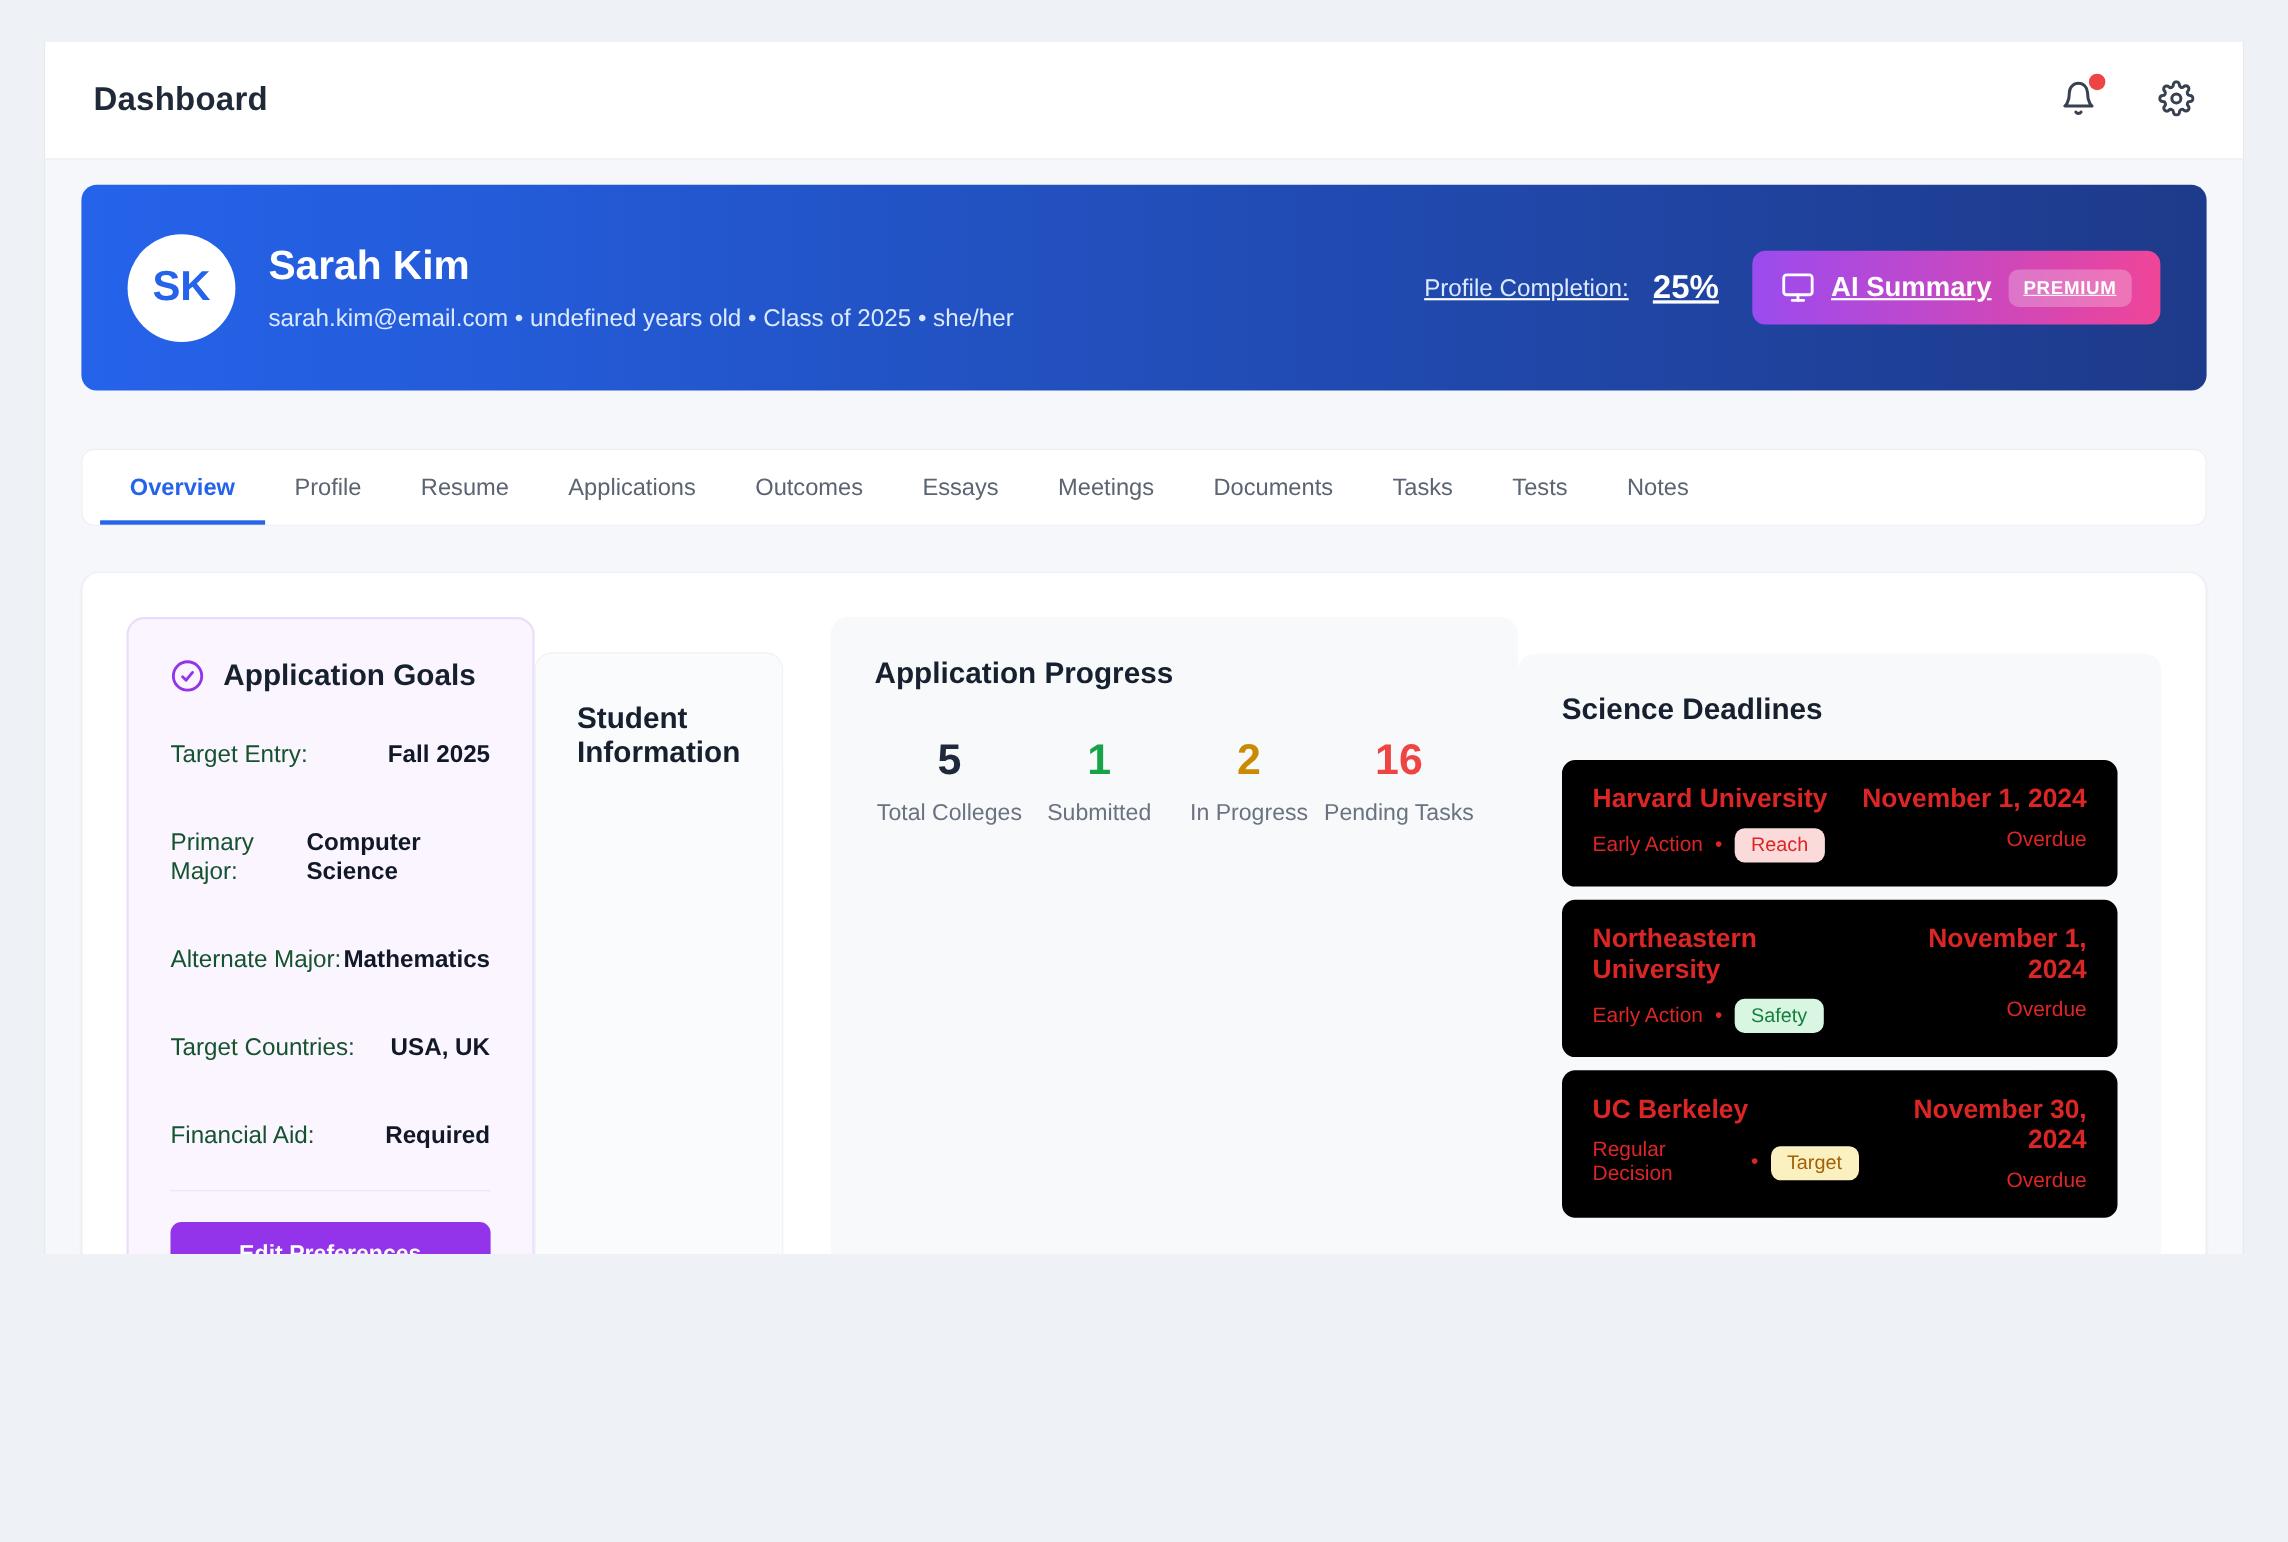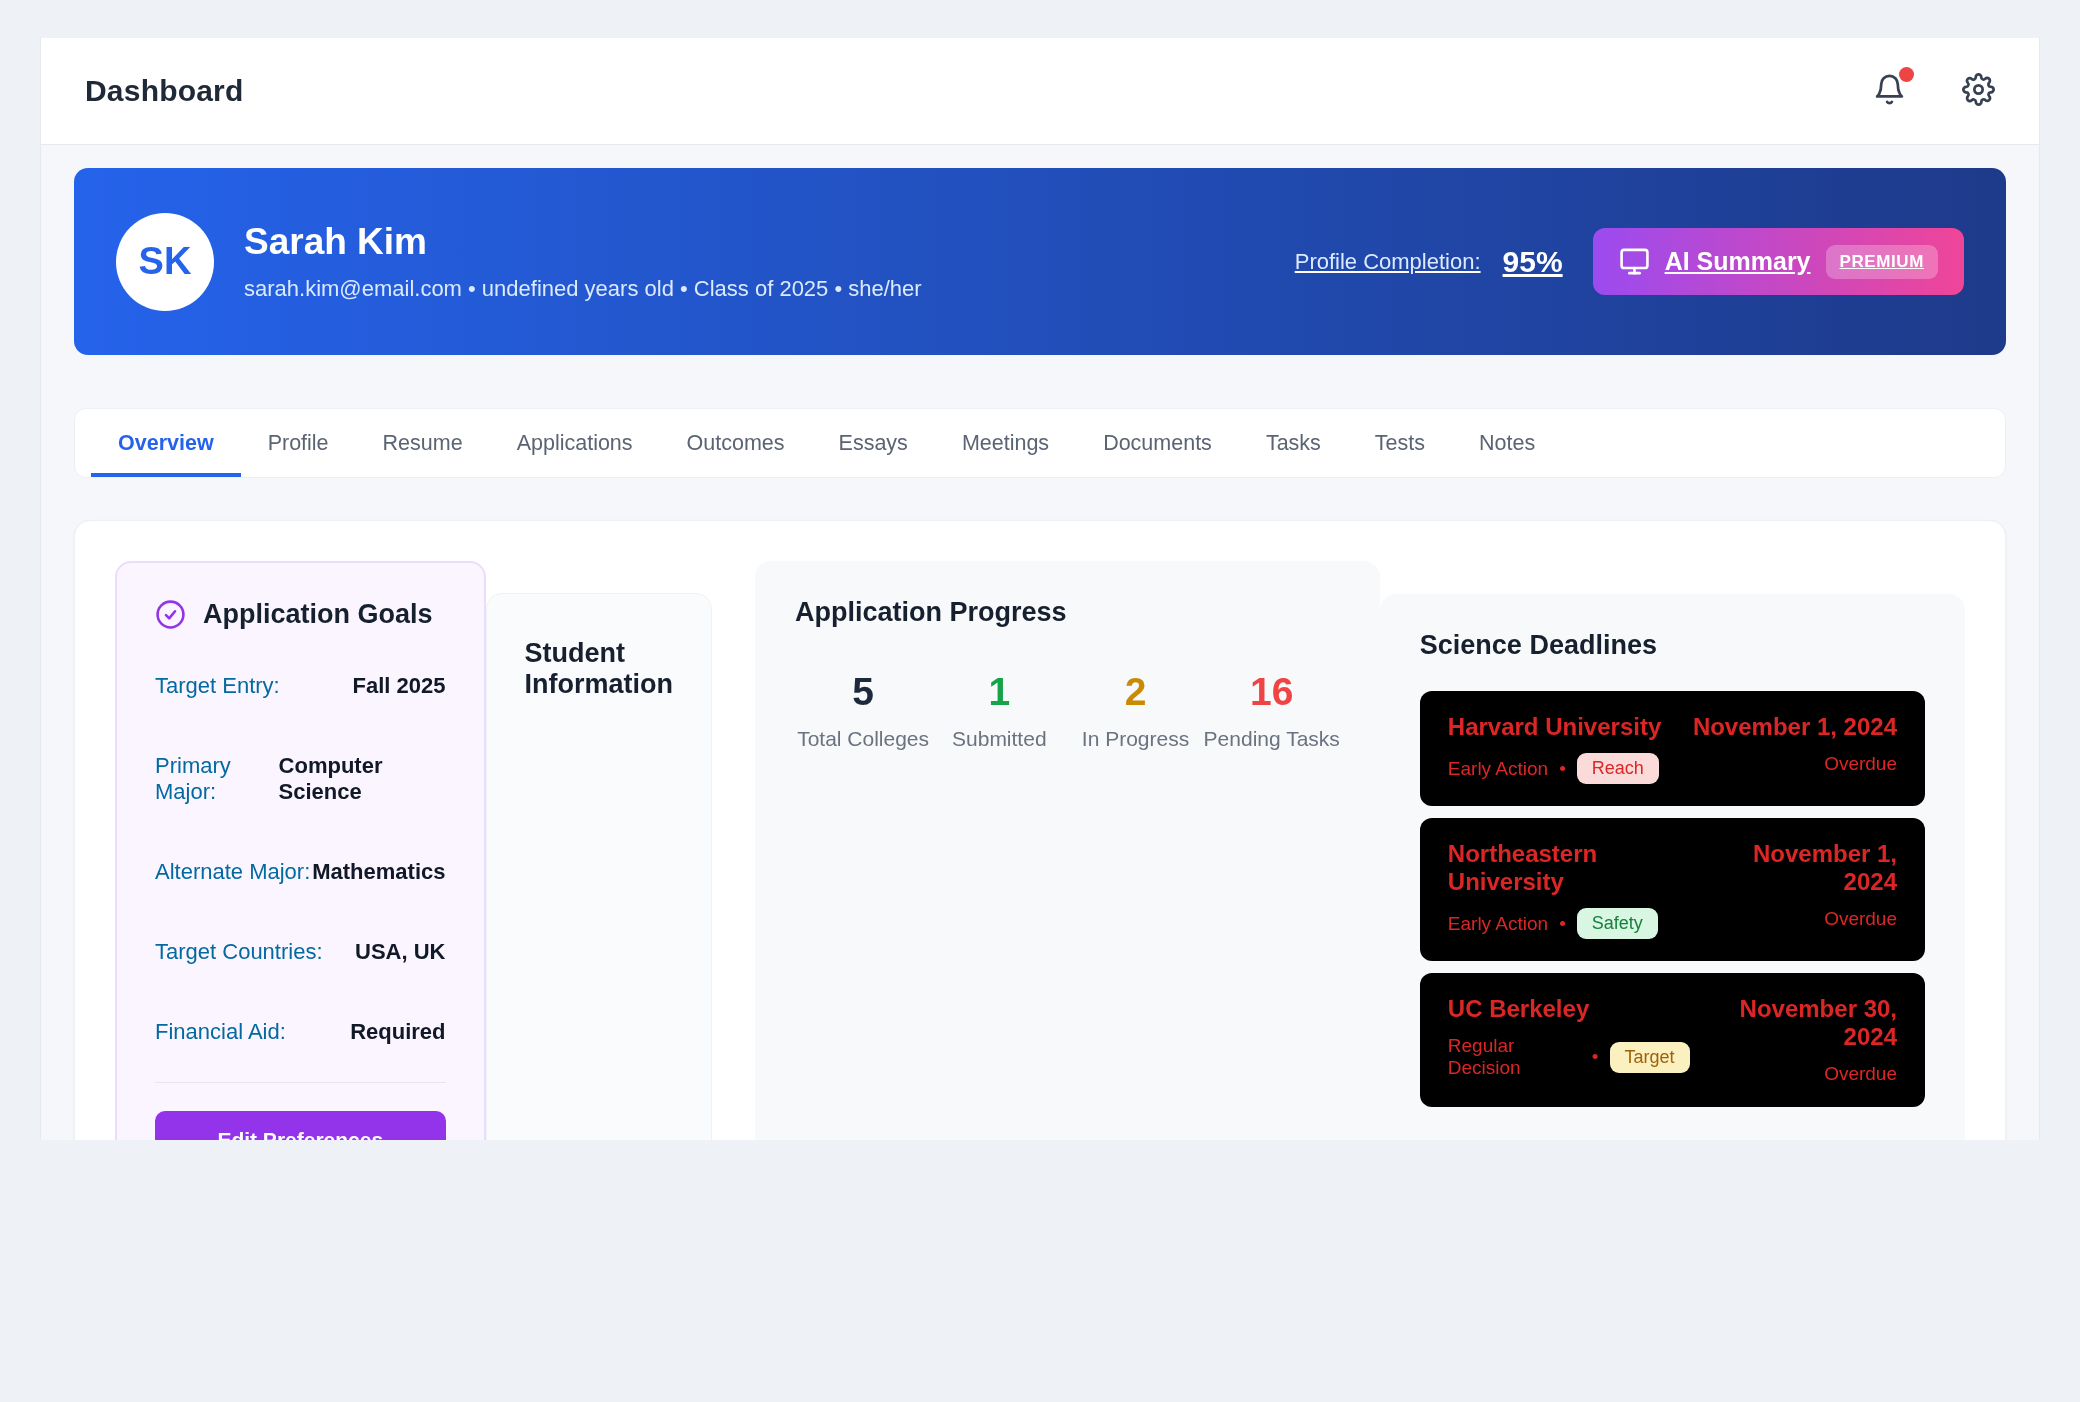--- a/index.html
+++ b/index.html
@@ -80,21 +80,21 @@
   
   .goals-card{
     background:#faf5ff; border:2px solid #ecdcfb; border-radius:16px;
     padding:36px 38px 36px 38px;
   }
   .goals-head{ display:flex; align-items:center; gap:17px; }
   .goals-head svg{ width:31px; height:31px; stroke:#9333ea; fill:none; stroke-width:2; stroke-linecap:round; stroke-linejoin:round;}
   .card-title{ font-size:27px; font-weight:700; color:#16202e; }
   .goals-rows{ margin-top:16px; }
   .goal-row{ display:flex; justify-content:space-between; align-items:center; padding:27px 0; }
-  .goal-label{ font-size:22px; color:#0369a1; }
+  .goal-label{ font-size:22px; color:#14532d; }
   .goal-value{ font-size:22px; font-weight:700; color:#111827; }
   .goals-divider{ border:none; border-top:1px solid #e5e7eb; margin:10px 0 0 0; }
   .edit-btn{
     margin-top:28px; width:100%; height:57px; background:#9333ea; border:none;
     border-radius:10px; color:#fff; font-size:21px; font-weight:700;
     font-family:inherit; cursor:pointer;
   }
   
   .student-card{
     margin-top:32px; flex:1; min-height:0;
@@ -161,21 +161,21 @@
   <div class="content">
 
     <div class="banner">
       <div class="avatar">SK</div>
       <div class="p-id">
         <div class="p-name">Sarah Kim</div>
         <div class="p-meta">sarah.kim@email.com • undefined years old • Class of 2025 • she/her</div>
       </div>
       <div class="banner-right">
         <span class="pc-label">Profile Completion:</span>
-        <span class="pc-value">95%</span>
+        <span class="pc-value">25%</span>
         <button class="ai-btn">
           <span style="display:flex;">
             <svg viewBox="0 0 24 24">
                 <rect x="2" y="3" width="20" height="14" rx="2" ry="2"></rect>
                 <line x1="8" y1="21" x2="16" y2="21"></line>
                 <line x1="12" y1="17" x2="12" y2="21"></line>
               </svg>
           </span>
           <span>AI Summary</span>
           <span class="premium-badge">PREMIUM</span>

